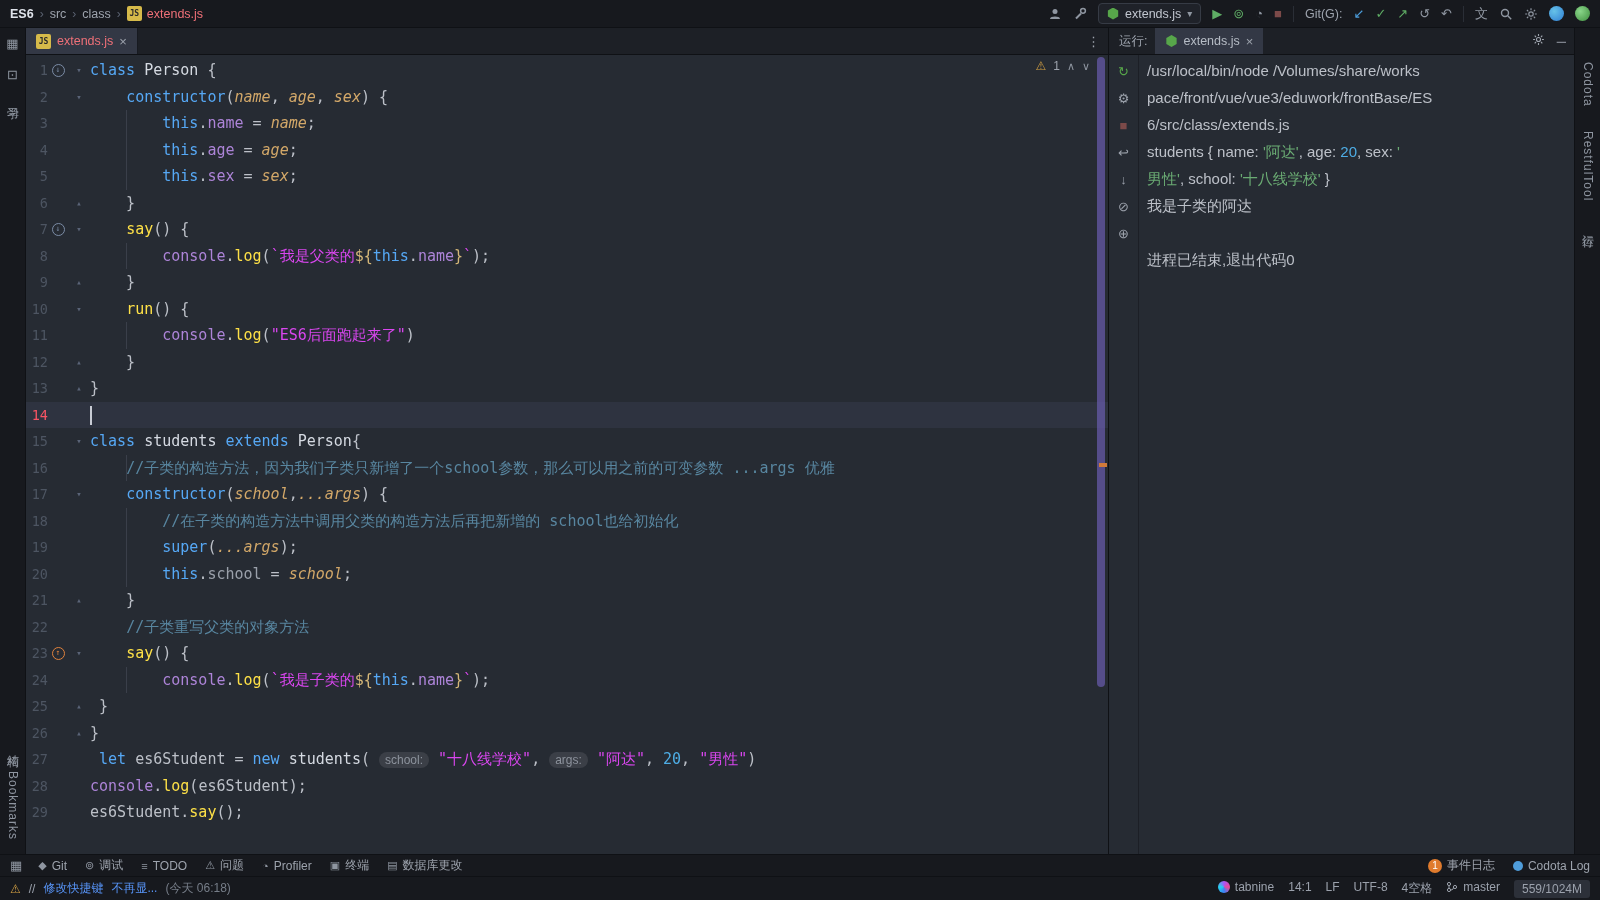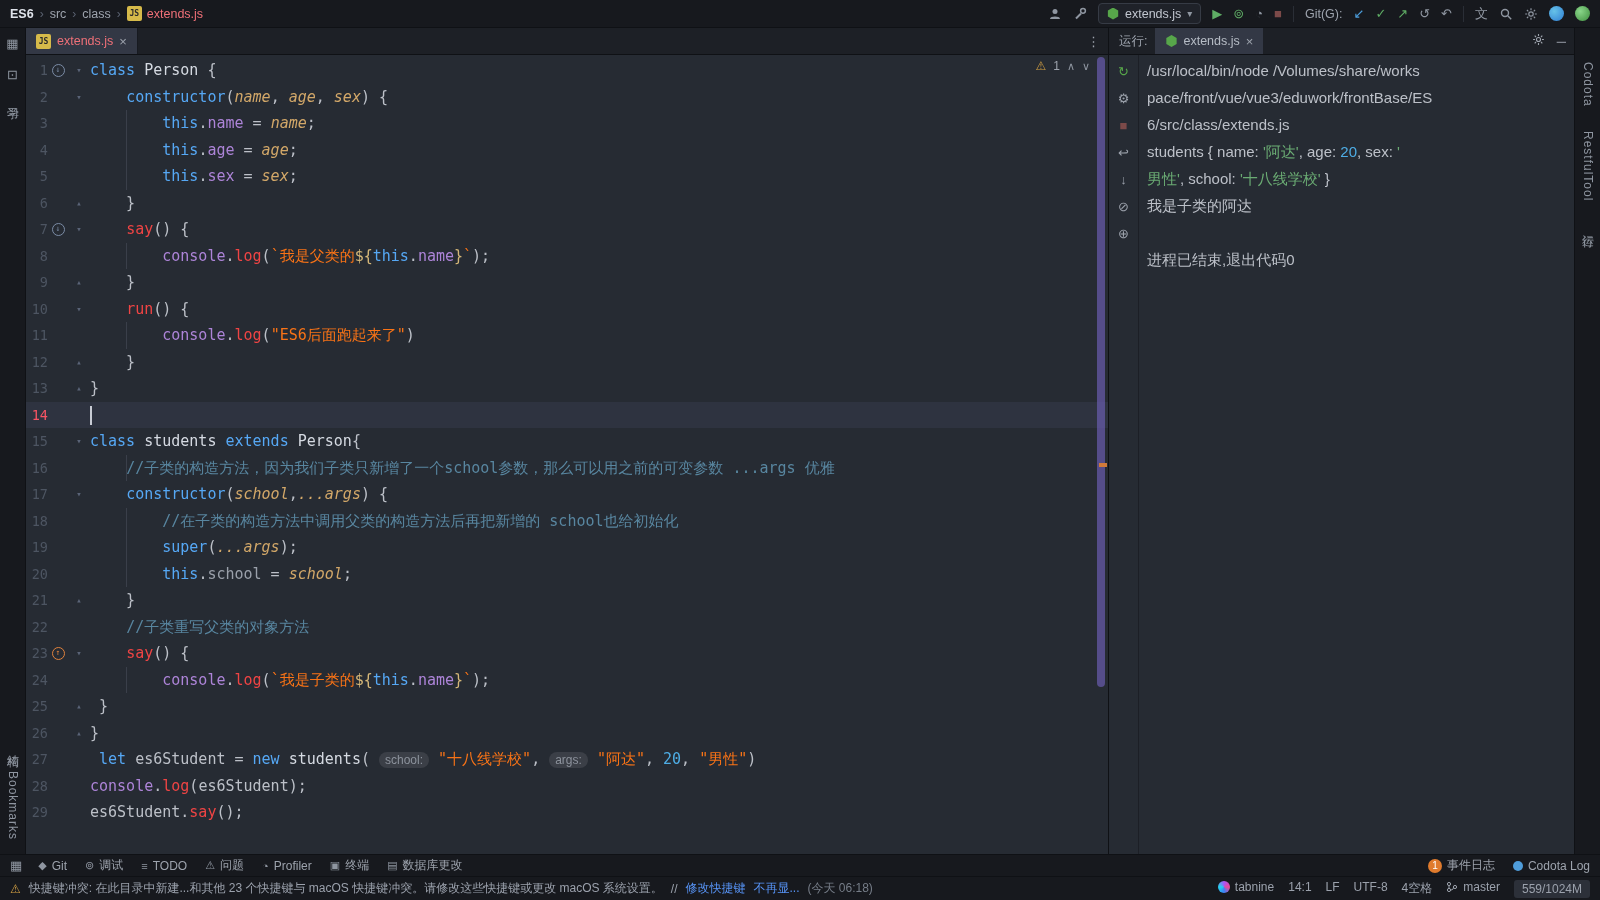--- a/index.html
+++ b/index.html
@@ -53,22 +53,22 @@
   .ln{width:22px;flex:none;text-align:right;color:#4d5562;font-size:13.5px;}
   .gicon{width:20px;flex:none;display:flex;align-items:center;justify-content:center;}
   .gcircle{width:13px;height:13px;border-radius:50%;border:1px solid;font-size:8px;display:flex;align-items:center;justify-content:center;line-height:1;}
   .gcircle.blue{color:#7b8ca6;border-color:#7b8ca6;}
   .gcircle.orange{color:#e0823d;border-color:#e0823d;}
   .fold{width:22px;flex:none;text-align:center;color:#5a6478;font-size:9px;line-height:26.5px;}
   .ltext{flex:1;}
   .iguide{position:absolute;top:0;bottom:0;width:1px;background:#3a3f4a;}
   .caret{position:absolute;left:64px;top:4px;width:1.5px;height:19px;background:#c8ccd4;}
 
-  .tk-k{color:#56a8f5;} .tk-c{color:#d5dae2;} .tk-f{color:#ef4444;} .tk-p{color:#ad84d8;}
-  .tk-a{color:#d3a869;font-style:italic;} .tk-s{color:#f97316;} .tk-i{color:#d5b778;}
+  .tk-k{color:#56a8f5;} .tk-c{color:#d5dae2;} .tk-f{color:#fde047;} .tk-p{color:#ad84d8;}
+  .tk-a{color:#d3a869;font-style:italic;} .tk-s{color:#d946ef;} .tk-i{color:#d5b778;}
   .tk-m{color:#5886a0;} .tk-n{color:#4eade5;} .tk-d{color:#bcc0c8;} .tk-dim{color:#9aa0aa;}
   .hint-chip{background:#3b3f47;color:#8c929c;border-radius:8px;padding:1px 6px;font-size:12px;font-family:"Liberation Sans",sans-serif;font-style:normal;}
 
   .inspection{position:absolute;top:4px;right:18px;display:flex;align-items:center;gap:7px;font-size:12px;color:#9da3ad;}
   .insp-warn{color:#d6a243;font-size:12px;}
   .insp-ch{color:#8f96a1;font-size:11px;}
   .vthumb{position:absolute;right:3px;top:2px;width:8px;height:630px;background:#695caf;opacity:.7;border-radius:4px;}
   .stripe-mark{position:absolute;right:1px;top:408px;width:8px;height:4px;background:#d07a3a;}
 
   
@@ -286,21 +286,20 @@
         </span>
         <span class="tw-item">
           <span class="twdot" style="background: rgb(79, 157, 219);"></span>
           <span>Codota Log</span>
         </span>
       </div>
   </footer>
 
   <footer class="statusbar">
     <span class="sb-warnicon">⚠</span>
-    <span class="sb-msg">快捷键冲突: 在此目录中新建...和其他 23 个快捷键与 macOS 快捷键冲突。请修改这些快捷键或更改 macOS 系统设置。</span>
     <span>//</span>
     <span class="sb-link">修改快捷键</span>
     <span class="sb-link">不再显...</span>
     <span class="sb-time">(今天 06:18)</span>
     <div class="sb-right">
         <span class="sb-item">
           <span class="tabnine-logo"></span>
           <span>tabnine</span>
         </span>
         <span class="sb-item">

